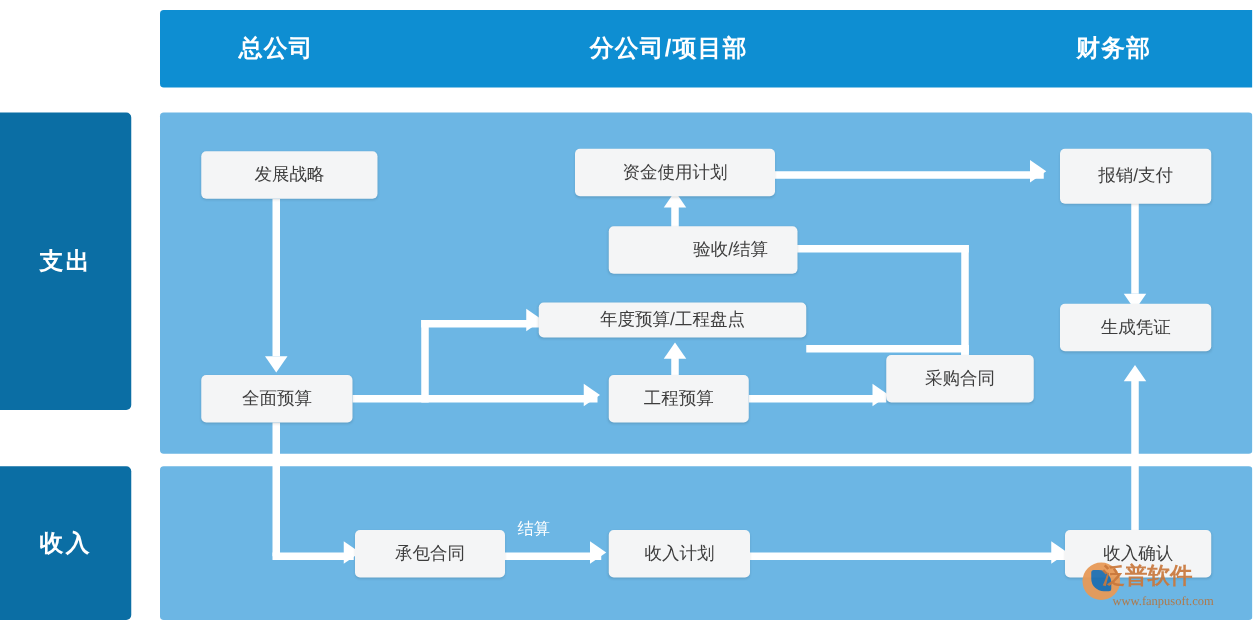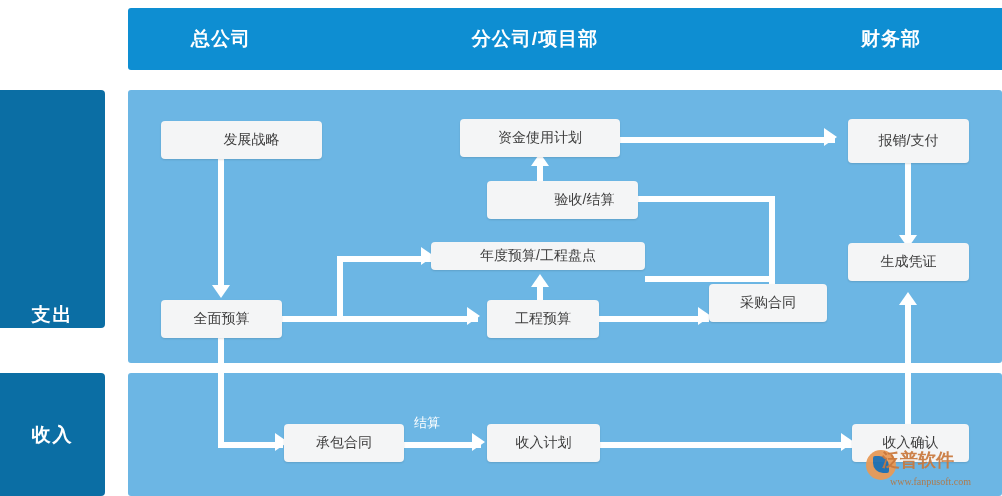--- a/index.html
+++ b/index.html
@@ -43,21 +43,21 @@
     left:0px;
     width:105px;
     background:#0b6ea4;
     border-radius:0 4px 4px 0;
     display:flex;align-items:center;justify-content:center;
     color:#ffffff;
     font-size:19px;
     font-weight:bold;
     letter-spacing:2px;
   }
-  .rail.expense{top:90px;  height:238px;align-items:flex-end;}
+  .rail.expense{top:90px;  height:238px;}
   .rail.income {top:373px; height:123px;}
 
   
   .panel{
     position:absolute;
     left:128px; width:874px;
     background:#6cb6e4;
     border-radius:3px;
   }
   .panel.expense{top:90px;  height:273px;}
@@ -182,21 +182,21 @@
 
   <div class="ln v" style="left:537px;top:161px;height:22px;"></div>
   <div class="ah up" style="left:531px;top:153px;"></div>
 
   <div class="ln h" style="left:620px;top:137px;width:215px;"></div>
   <div class="ah right" style="left:824px;top:128px;"></div>
 
   <div class="ln v" style="left:905px;top:159px;height:76px;"></div>
   <div class="ah down" style="left:899px;top:235px;"></div>
 
-  <div class="node" style="left:161px;top:121px;width:141px;height:38px;padding-left:20px;">
+  <div class="node" style="left:161px;top:121px;width:141px;height:38px;">
     <span>发展战略</span>
   </div>
   <div class="node" style="left:460px;top:119px;width:160px;height:38px;">
     <span>资金使用计划</span>
   </div>
   <div class="node" style="left:848px;top:119px;width:121px;height:44px;">
     <span>报销/支付</span>
   </div>
   <div class="node" style="left:487px;top:181px;width:107px;height:38px;padding-left:44px;">
     <span>验收/结算</span>

